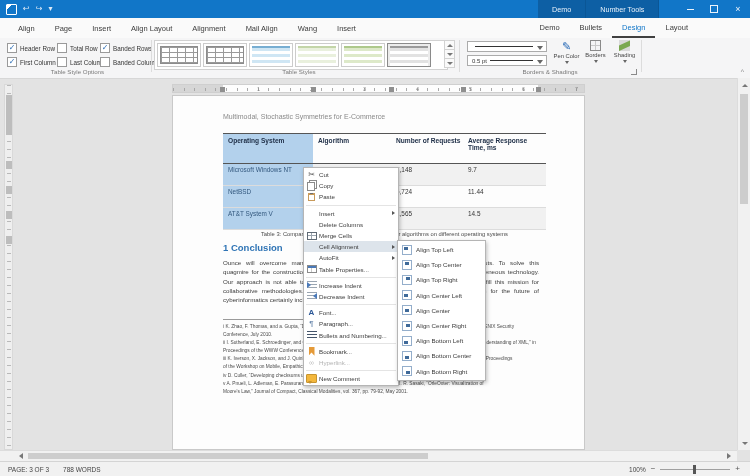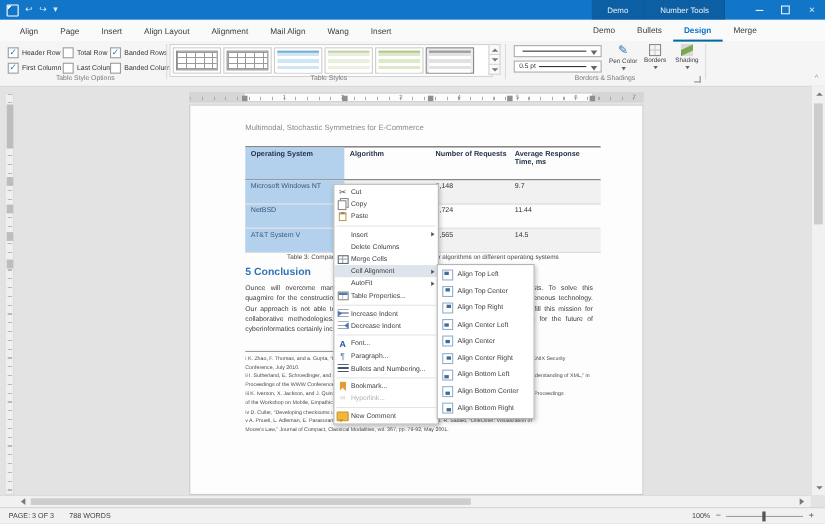--- a/index.html
+++ b/index.html
@@ -21,21 +21,21 @@
   .min-glyph{width:7px;height:1px;background:#eaf2fa}
   .max-glyph{width:6px;height:6px;border:1px solid #eaf2fa}
 
   
   .tabrow{position:absolute;left:0;top:18px;width:750px;height:20px;background:#fafafa;border-bottom:1px solid #e6e6e6;
           display:flex;align-items:center;font-size:7.5px;color:#3d3d3d}
   .ltabs{display:flex;padding-left:8px;gap:0}
   .ltabs span{padding:4px 10px}
   .rtabs{position:absolute;right:52px;display:flex;gap:0}
   .rtabs span{padding:4px 10px}
-  .rtabs .active{color:#1176c8;font-weight:bold;border-bottom:2px solid #0369a1}
+  .rtabs .active{color:#1176c8;font-weight:normal;border-bottom:2px solid #404040}
 
   
   .ribbon{position:absolute;left:0;top:38px;width:750px;height:40px;background:#f5f5f6;border-bottom:1px solid #d7d7d7}
   .gsep{position:absolute;top:2px;width:1px;height:32px;background:#dcdcdc}
   .glabel{position:absolute;top:30px;font-size:6.2px;color:#7a7a7a;text-align:center}
   .cbx{position:absolute;display:flex;align-items:center;gap:3px;font-size:6.3px;color:#333}
   .cb{width:8px;height:8px;border:1px solid #9a9a9a;background:#fff;display:flex;align-items:center;justify-content:center;
       color:#2d6db5;font-size:8px;line-height:8px}
   .gallery{position:absolute;left:154px;top:2px;width:288px;height:28px;border:1px solid #d2d2d2;background:#fff;
            display:flex;align-items:center;gap:2px;padding:0 2px}
@@ -196,21 +196,21 @@
     <span>Align Layout</span>
     <span>Alignment</span>
     <span>Mail Align</span>
     <span>Wang</span>
     <span>Insert</span>
   </div>
   <div class="rtabs">
     <span>Demo</span>
     <span>Bullets</span>
     <span class="active">Design</span>
-    <span>Merge</span>
+    <span>Layout</span>
   </div>
 </div>
 
 <div class="ribbon">
 
   <label class="cbx" style="left:7px;top:5px">
     <span class="cb">✓</span>
     <span>Header Row</span>
     </label>
   <label class="cbx" style="left:57px;top:5px">
@@ -348,21 +348,21 @@
     </div>
     <div class="trow brow band">
       <div class="cell c0 selcell">AT&amp;T System V</div>
       <div class="cell c1"></div>
       <div class="cell c2">1,565</div>
       <div class="cell c3">14.5</div>
     </div>
   </div>
 
   <div class="caption">Table 3: Comparison of average response times of our algorithms on different operating systems</div>
-  <div class="heading">5 Conclusion</div>
+  <div class="heading">1 Conclusion</div>
 
   <div class="para">
     <div>Ounce will overcome many of the grand challenges faced by end-users and theorists. To solve this</div>
     <div>quagmire for the construction of checksums, we motivate new certifiable models of heterogeneous technology.</div>
     <div>Our approach is not able to be refined to manage semaphores; our system is able to fulfill this mission for</div>
     <div>collaborative methodologies. We see no reason not to use our heuristic and our vision for the future of</div>
     <div class="last">cyberinformatics certainly includes Ounce.</div>
   </div>
 
   <div class="fnsep"></div>

